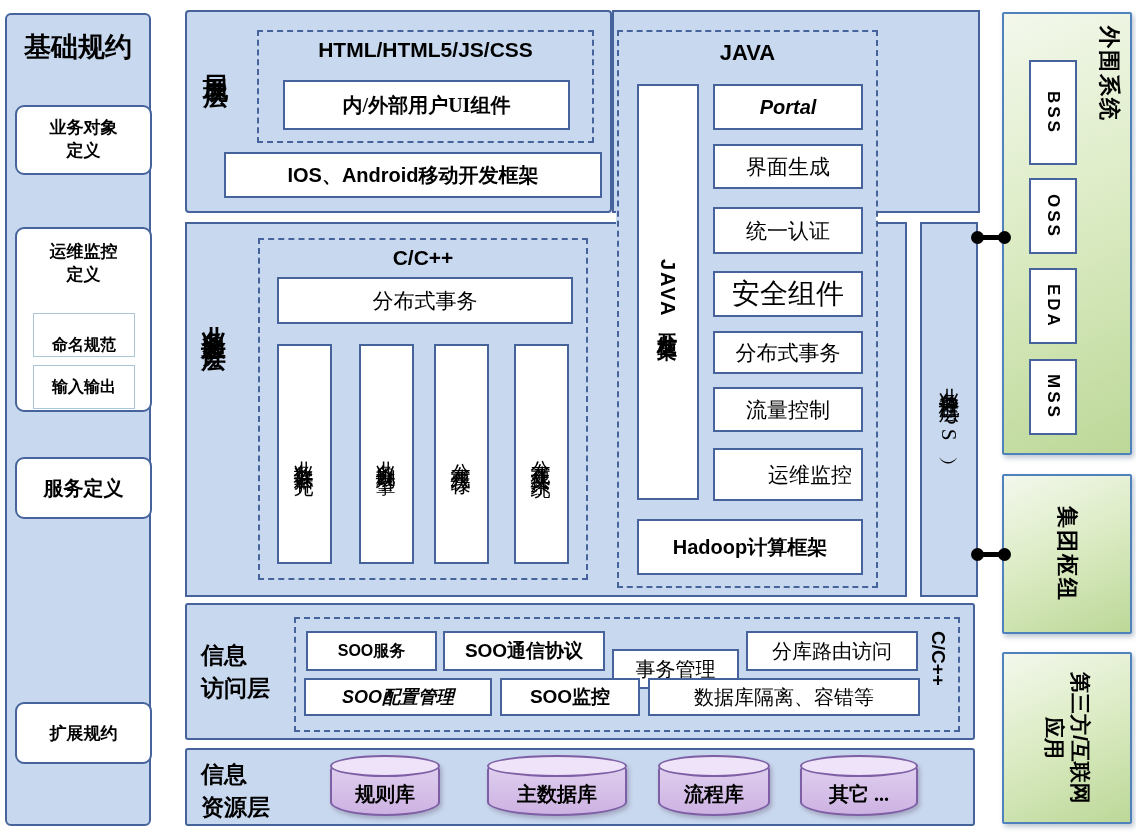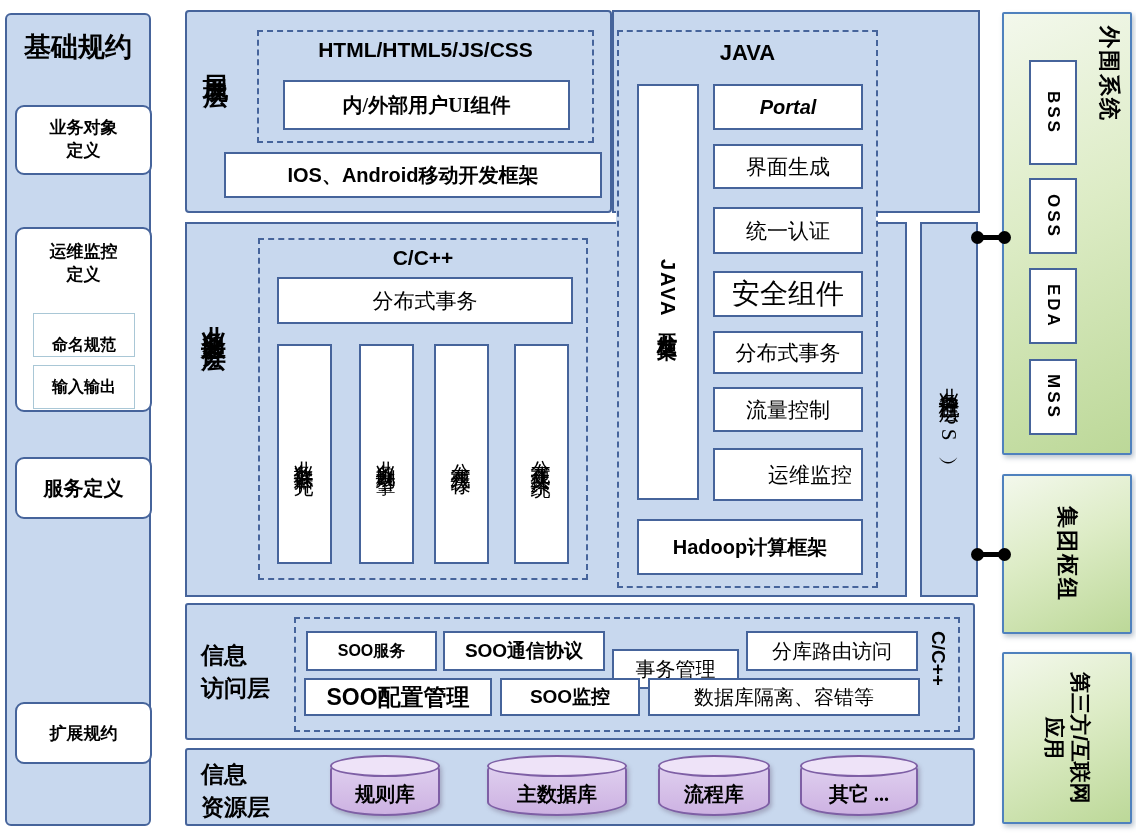--- a/index.html
+++ b/index.html
@@ -153,21 +153,21 @@
     <span class="b" style="font-size:19px;">SOO通信协议</span>
   </div>
   <div class="wbox" style="left:425px;top:26px;width:127px;height:40px;margin-top:18px;">
     <span class="serif" style="font-size:20px;">事务管理</span>
   </div>
   <div class="wbox" style="left:559px;top:26px;width:172px;height:40px;">
     <span class="serif" style="font-size:20px;">分库路由访问</span>
   </div>
 
   <div class="wbox" style="left:117px;top:73px;width:188px;height:38px;">
-    <span class="b" style="font-size:23px;">SOO配置管理</span>
+    <span class="b" style="font-size:18px;font-style:italic;">SOO配置管理</span>
   </div>
   <div class="wbox" style="left:313px;top:73px;width:140px;height:38px;">
     <span class="b" style="font-size:19px;">SOO监控</span>
   </div>
   <div class="wbox" style="left:461px;top:73px;width:272px;height:38px;">
     <span class="serif" style="font-size:20px;">数据库隔离、容错等</span>
   </div>
 
   <div class="vert b" style="position:absolute;left:740px;top:26px;height:88px;font-size:19px;display:flex;align-items:center;">C/C++</div>
 </div>

